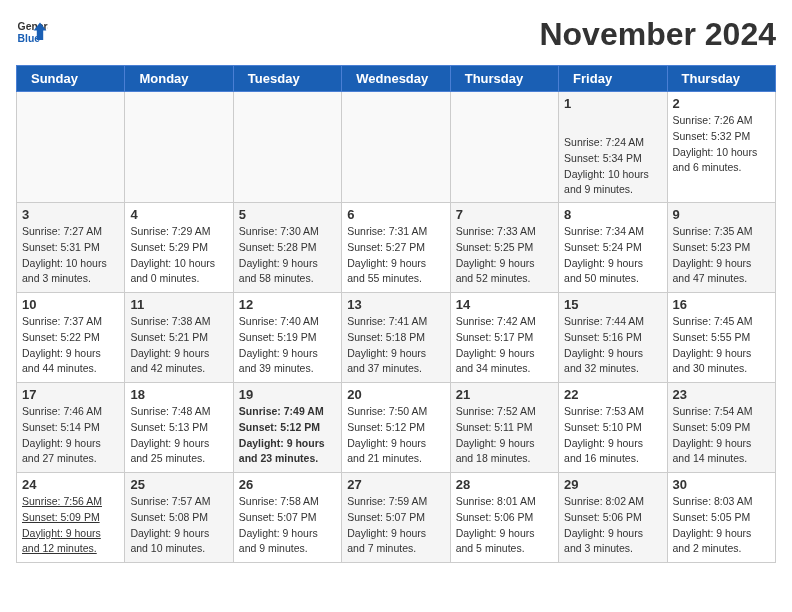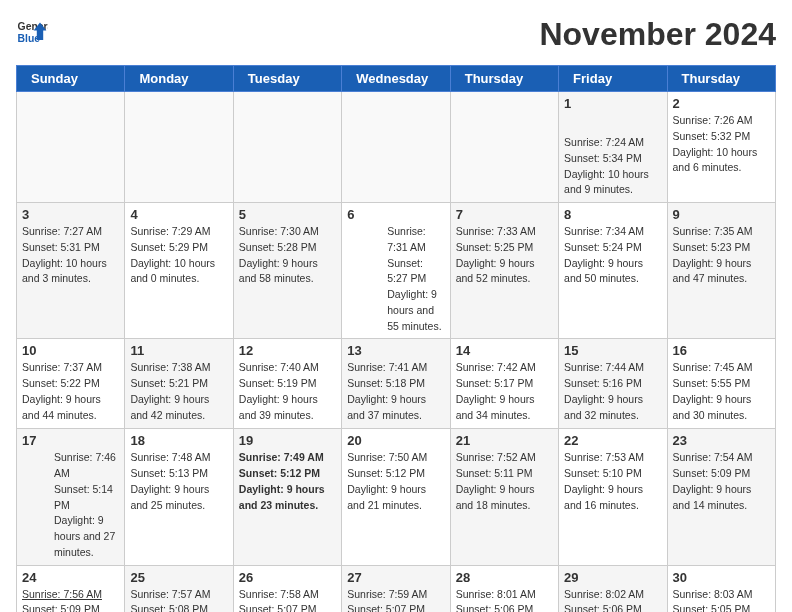--- a/index.html
+++ b/index.html
@@ -139,21 +139,21 @@
 Daylight: 10 hours and 0 minutes.</div>
         </td>
         <td class="shaded">
           <span class="day-num">5</span>
           <div class="day-info" style="white-space: pre-line;">Sunrise: 7:30 AM
 Sunset: 5:28 PM
 Daylight: 9 hours and 58 minutes.</div>
         </td>
         <td>
           <span class="day-num">6</span>
-          <div class="day-info" style="white-space: pre-line; margin-left: 40px;">Sunrise: 7:31 AM
+          <div class="day-info" style="white-space: pre-line;">Sunrise: 7:31 AM
 Sunset: 5:27 PM
 Daylight: 9 hours and 55 minutes.</div>
         </td>
         <td class="shaded">
           <span class="day-num">7</span>
           <div class="day-info" style="white-space: pre-line;">Sunrise: 7:33 AM
 Sunset: 5:25 PM
 Daylight: 9 hours and 52 minutes.</div>
         </td>
         <td>
@@ -209,21 +209,21 @@
         <td>
           <span class="day-num">16</span>
           <div class="day-info" style="white-space: pre-line;">Sunrise: 7:45 AM
 Sunset: 5:55 PM
 Daylight: 9 hours and 30 minutes.</div>
         </td>
       </tr>
       <tr>
         <td class="shaded">
           <span class="day-num">17</span>
-          <div class="day-info" style="white-space: pre-line; margin-left: 32px;">Sunrise: 7:46 AM
+          <div class="day-info" style="white-space: pre-line;">Sunrise: 7:46 AM
 Sunset: 5:14 PM
 Daylight: 9 hours and 27 minutes.</div>
         </td>
         <td>
           <span class="day-num">18</span>
           <div class="day-info" style="white-space: pre-line;">Sunrise: 7:48 AM
 Sunset: 5:13 PM
 Daylight: 9 hours and 25 minutes.</div>
         </td>
         <td class="shaded">

